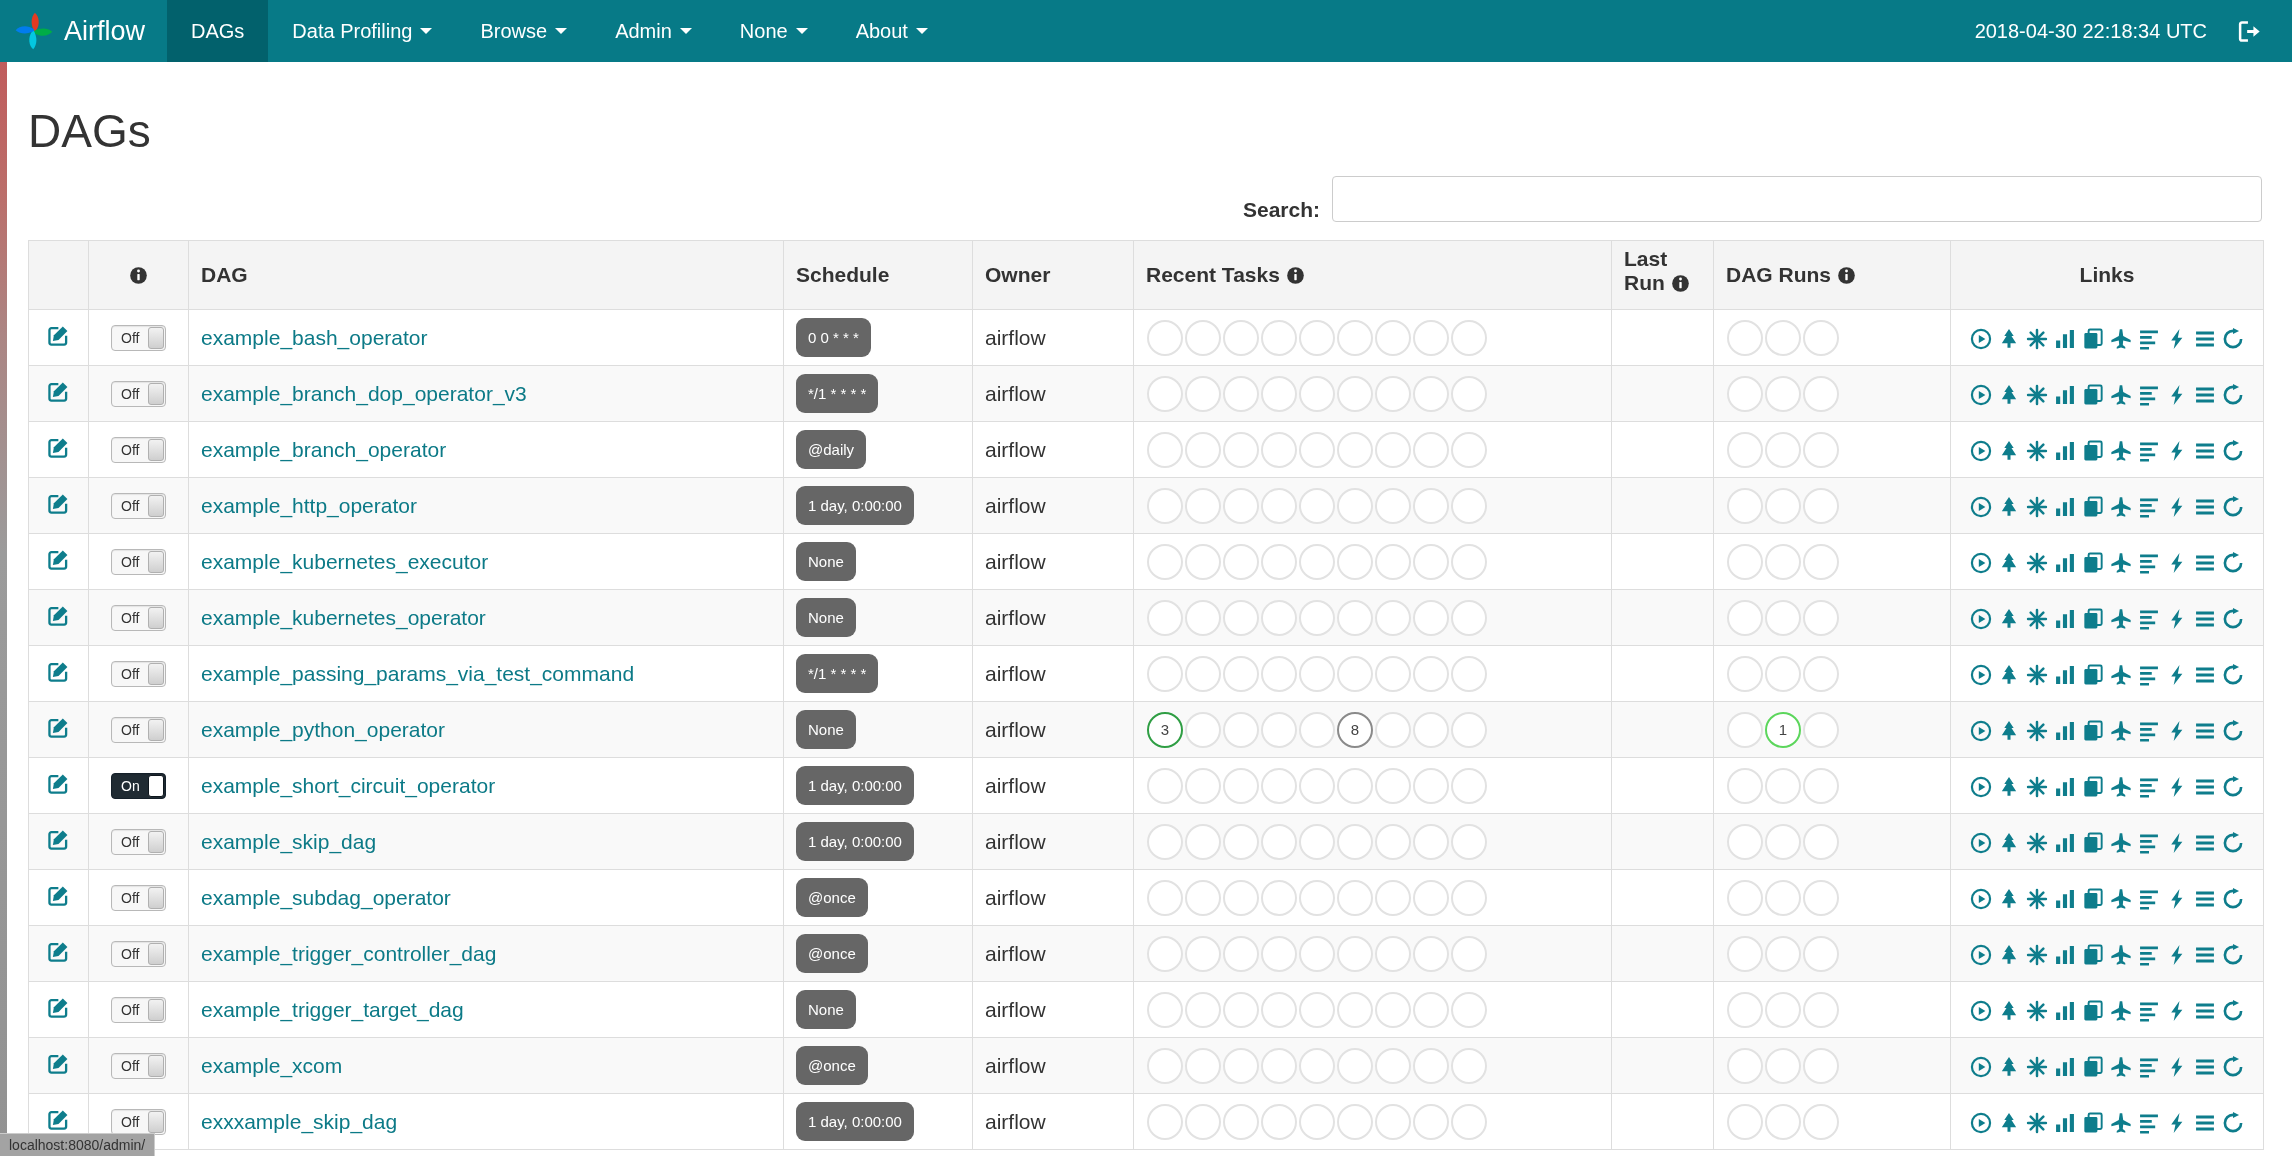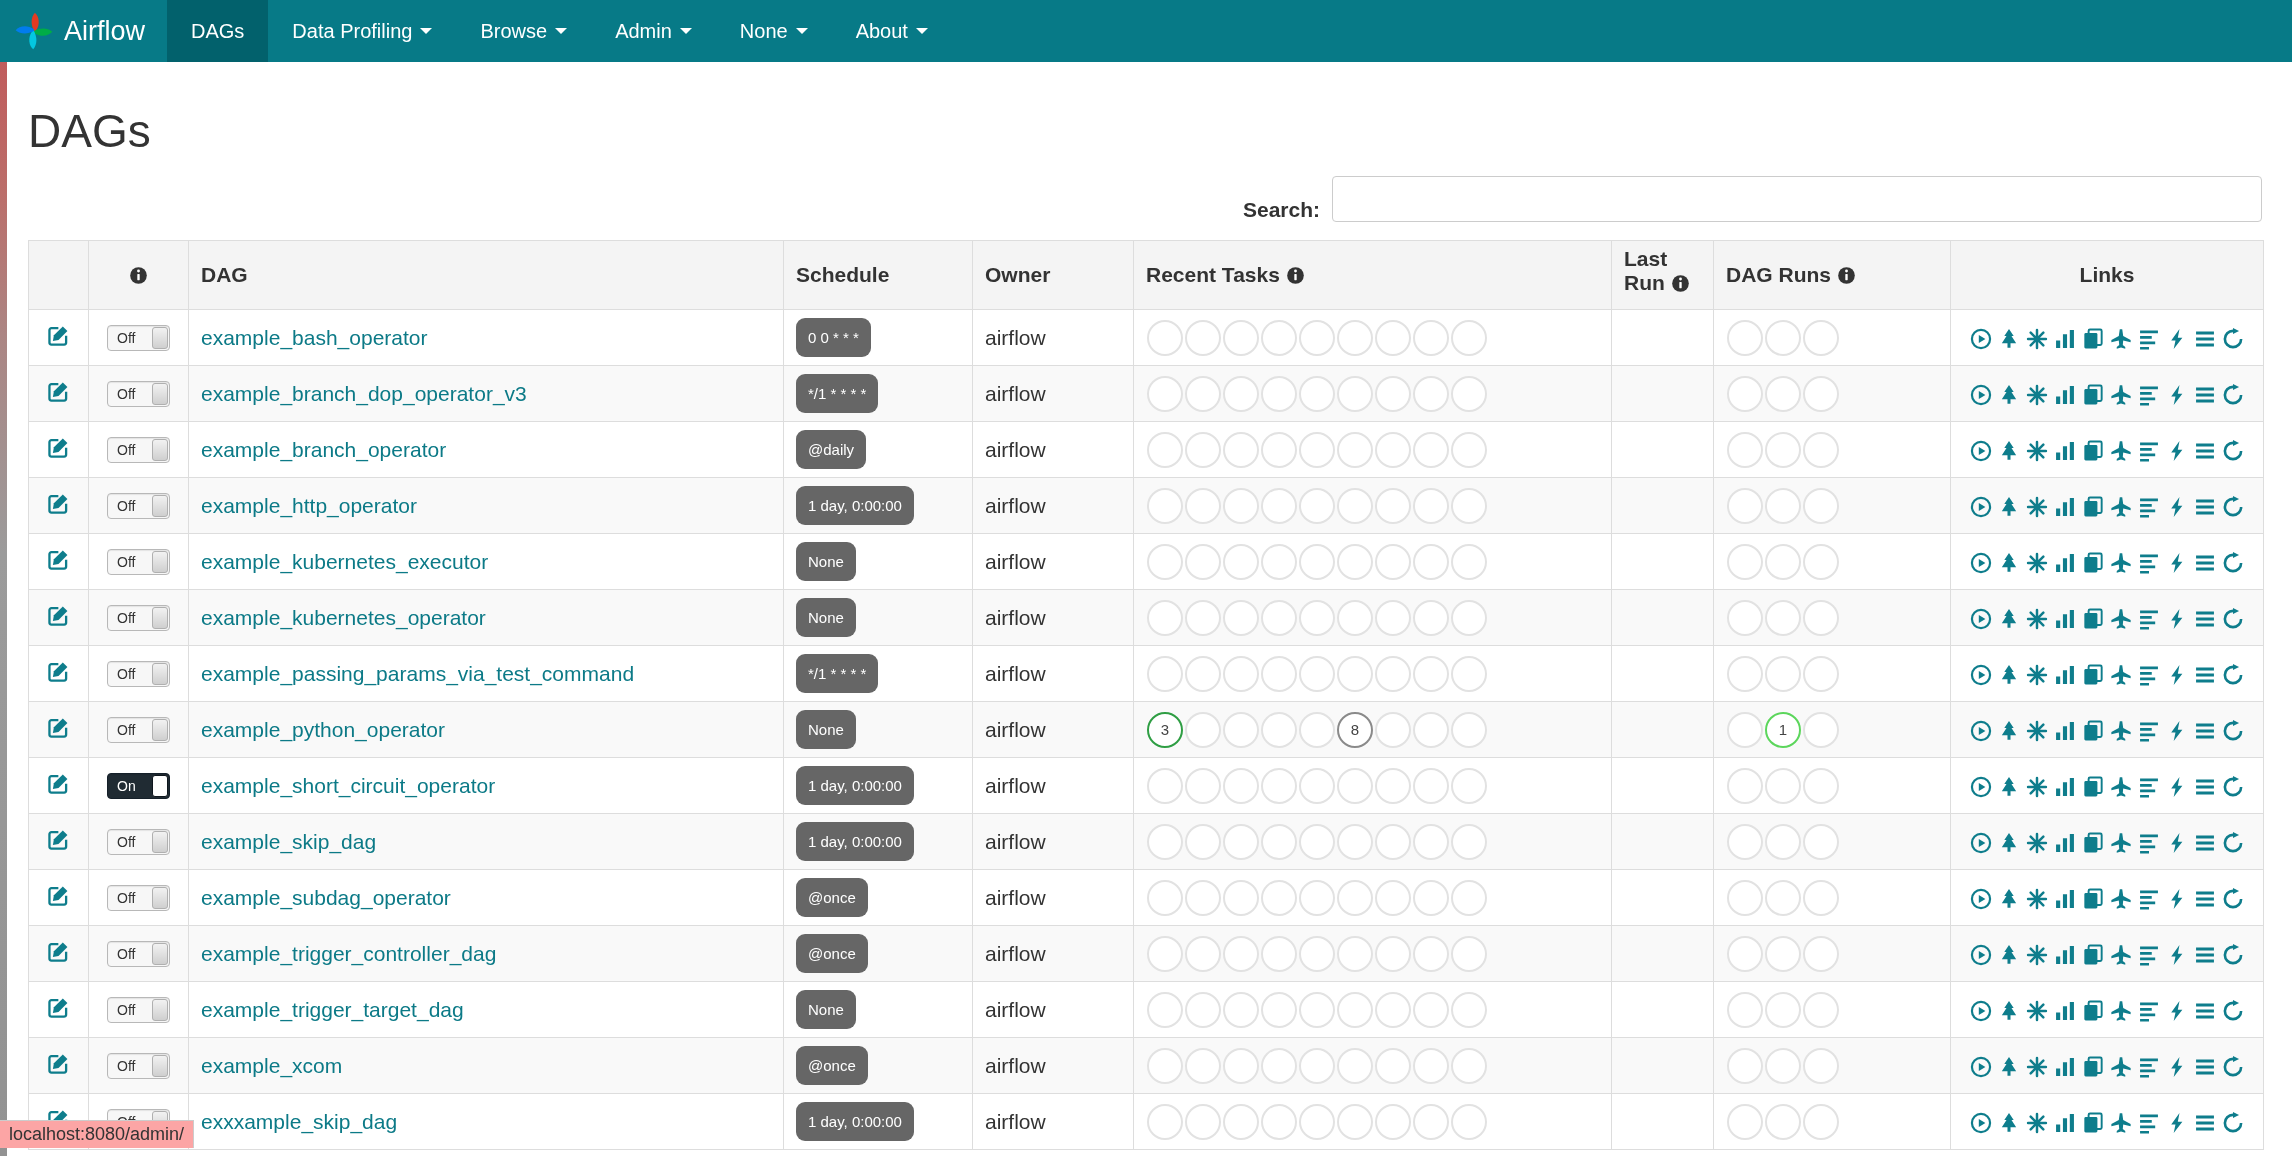--- a/index.html
+++ b/index.html
@@ -47,21 +47,21 @@
   td.c-toggle{ text-align:center; }
   .edit-icon{ color:var(--icon-teal,#0E7D8C); display:inline-flex; cursor:pointer; }
   .edit-icon svg{ width:23px; height:23px; }
 
   .dag-link{ color:var(--link,#0C7A87); text-decoration:none; cursor:pointer;margin-top:36px; }
 
   .badge{ display:inline-block; background:var(--badge-bg,#666); color:#fff; font-size:15px; font-weight:normal;
     padding:11px 12px; border-radius:9px; white-space:nowrap; }
 
   
-  .switch{ position:relative; display:inline-block; width:63px; height:26px; border:1px solid #b8b8b8;
+  .switch{ position:relative; display:inline-block; width:55px; height:26px; border:1px solid #b8b8b8;
     border-radius:4px; cursor:pointer; font-size:14px; line-height:24px; text-align:left; vertical-align:middle;
     background:#f7f7f7; color:#333; box-shadow:inset 0 1px 1px rgba(0,0,0,.08); }
   .switch .sw-label{ position:absolute; left:9px; top:0; }
   .switch .sw-knob{ position:absolute; right:1px; top:1px; width:16px; height:22px;
     background:linear-gradient(#f2f2f2,#cfcfcf); border:1px solid #b0b0b0; border-radius:3px; }
   .switch.on{ background:var(--toggle-on-bg,#202B33); border-color:#15202a; color:#fff; }
   .switch.on .sw-knob{ background:#fff; border-color:#0e161d; }
 
   
   td.c-recent, td.c-runs{ white-space:nowrap; padding-left:12px; }
@@ -69,22 +69,22 @@
     border-radius:50%; margin:0 1px; background:#fff; text-align:center; line-height:32px; font-size:15px; color:#444;
     vertical-align:middle; }
   .circle.marked{ cursor:pointer; }
 
   
   td.c-links{ text-align:center; white-space:nowrap; }
   .link-icon{ display:inline-flex; color:var(--icon-teal,#0E7D8C); margin:0 3px; cursor:pointer; vertical-align:middle; }
   .link-icon svg{ width:22px; height:22px; }
 
   
-  .status-bar{ position:absolute; left:0; bottom:8px; background:#fca5a5; border:1px solid #ccc; border-left:none; border-bottom:none;
-    padding:3px 9px; font-size:18px; color:#333; }
+  .status-bar{ position:absolute; left:0; bottom:0; background:#a3a3a3; border:1px solid #ccc; border-left:none; border-bottom:none;
+    padding:3px 9px; font-size:14px; color:#333; }
 </style>
 </head>
 <body>
 
 <svg width="0" height="0" style="position:absolute" aria-hidden="true">
   <defs>
     <symbol id="sym-edit" viewBox="0 0 16 16">
       <path d="M13.3 8.2v4.7c0 .8-.6 1.4-1.4 1.4H3.1c-.8 0-1.4-.6-1.4-1.4V4.3c0-.8.6-1.4 1.4-1.4h4.8" fill="none" stroke="currentColor" stroke-width="1.6"></path>
       <path d="M11 1.7l3.2 3.2-6.2 6.2-3.9.7.7-3.9z" fill="currentColor"></path>
     </symbol>
@@ -163,20 +163,26 @@
       </li>
       <li class="nav-item">
         <span>None</span>
         <span class="caret"></span>
       </li>
       <li class="nav-item">
         <span>About</span>
         <span class="caret"></span>
       </li>
     </ul>
+  <div class="nav-right">
+    <span>2018-04-30 22:18:34 UTC</span>
+    <svg viewBox="0 0 16 16">
+        <use href="#sym-logout"></use>
+      </svg>
+  </div>
 </header>
 
 <div class="left-strip"></div>
 
 <main class="main">
   <h1 class="page-title">DAGs</h1>
 
   <div class="search-row">
     <label>Search:</label>
     <input class="search-input" type="text" value="" style="">

